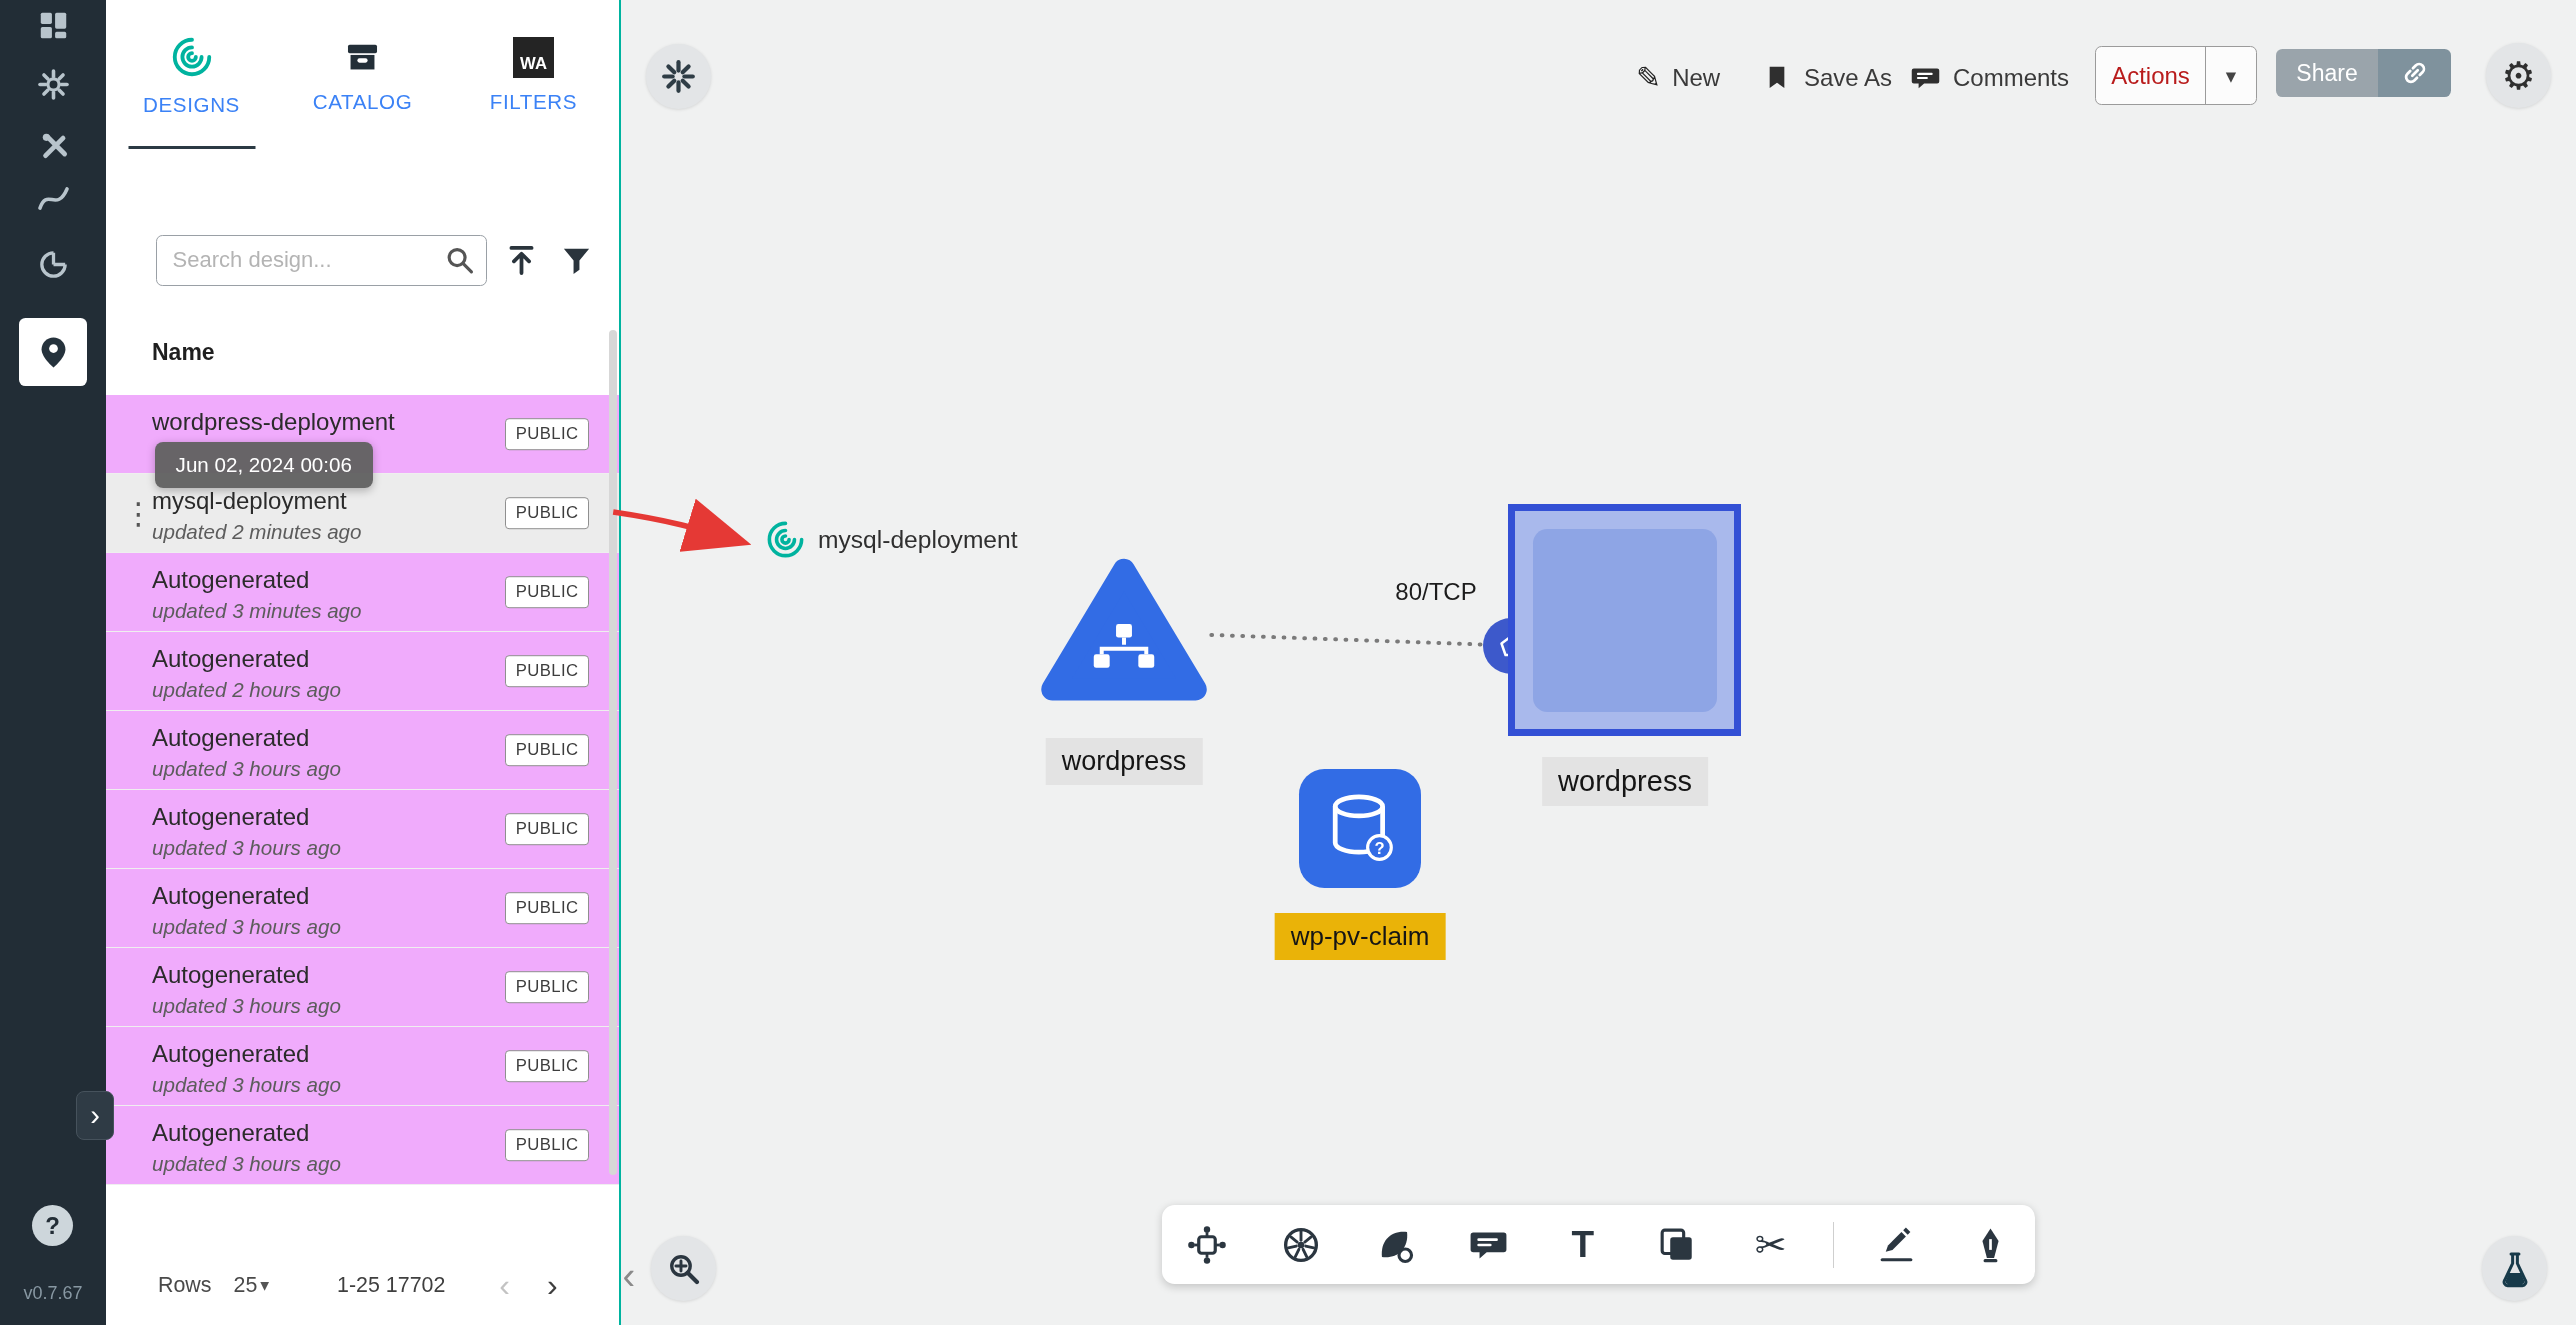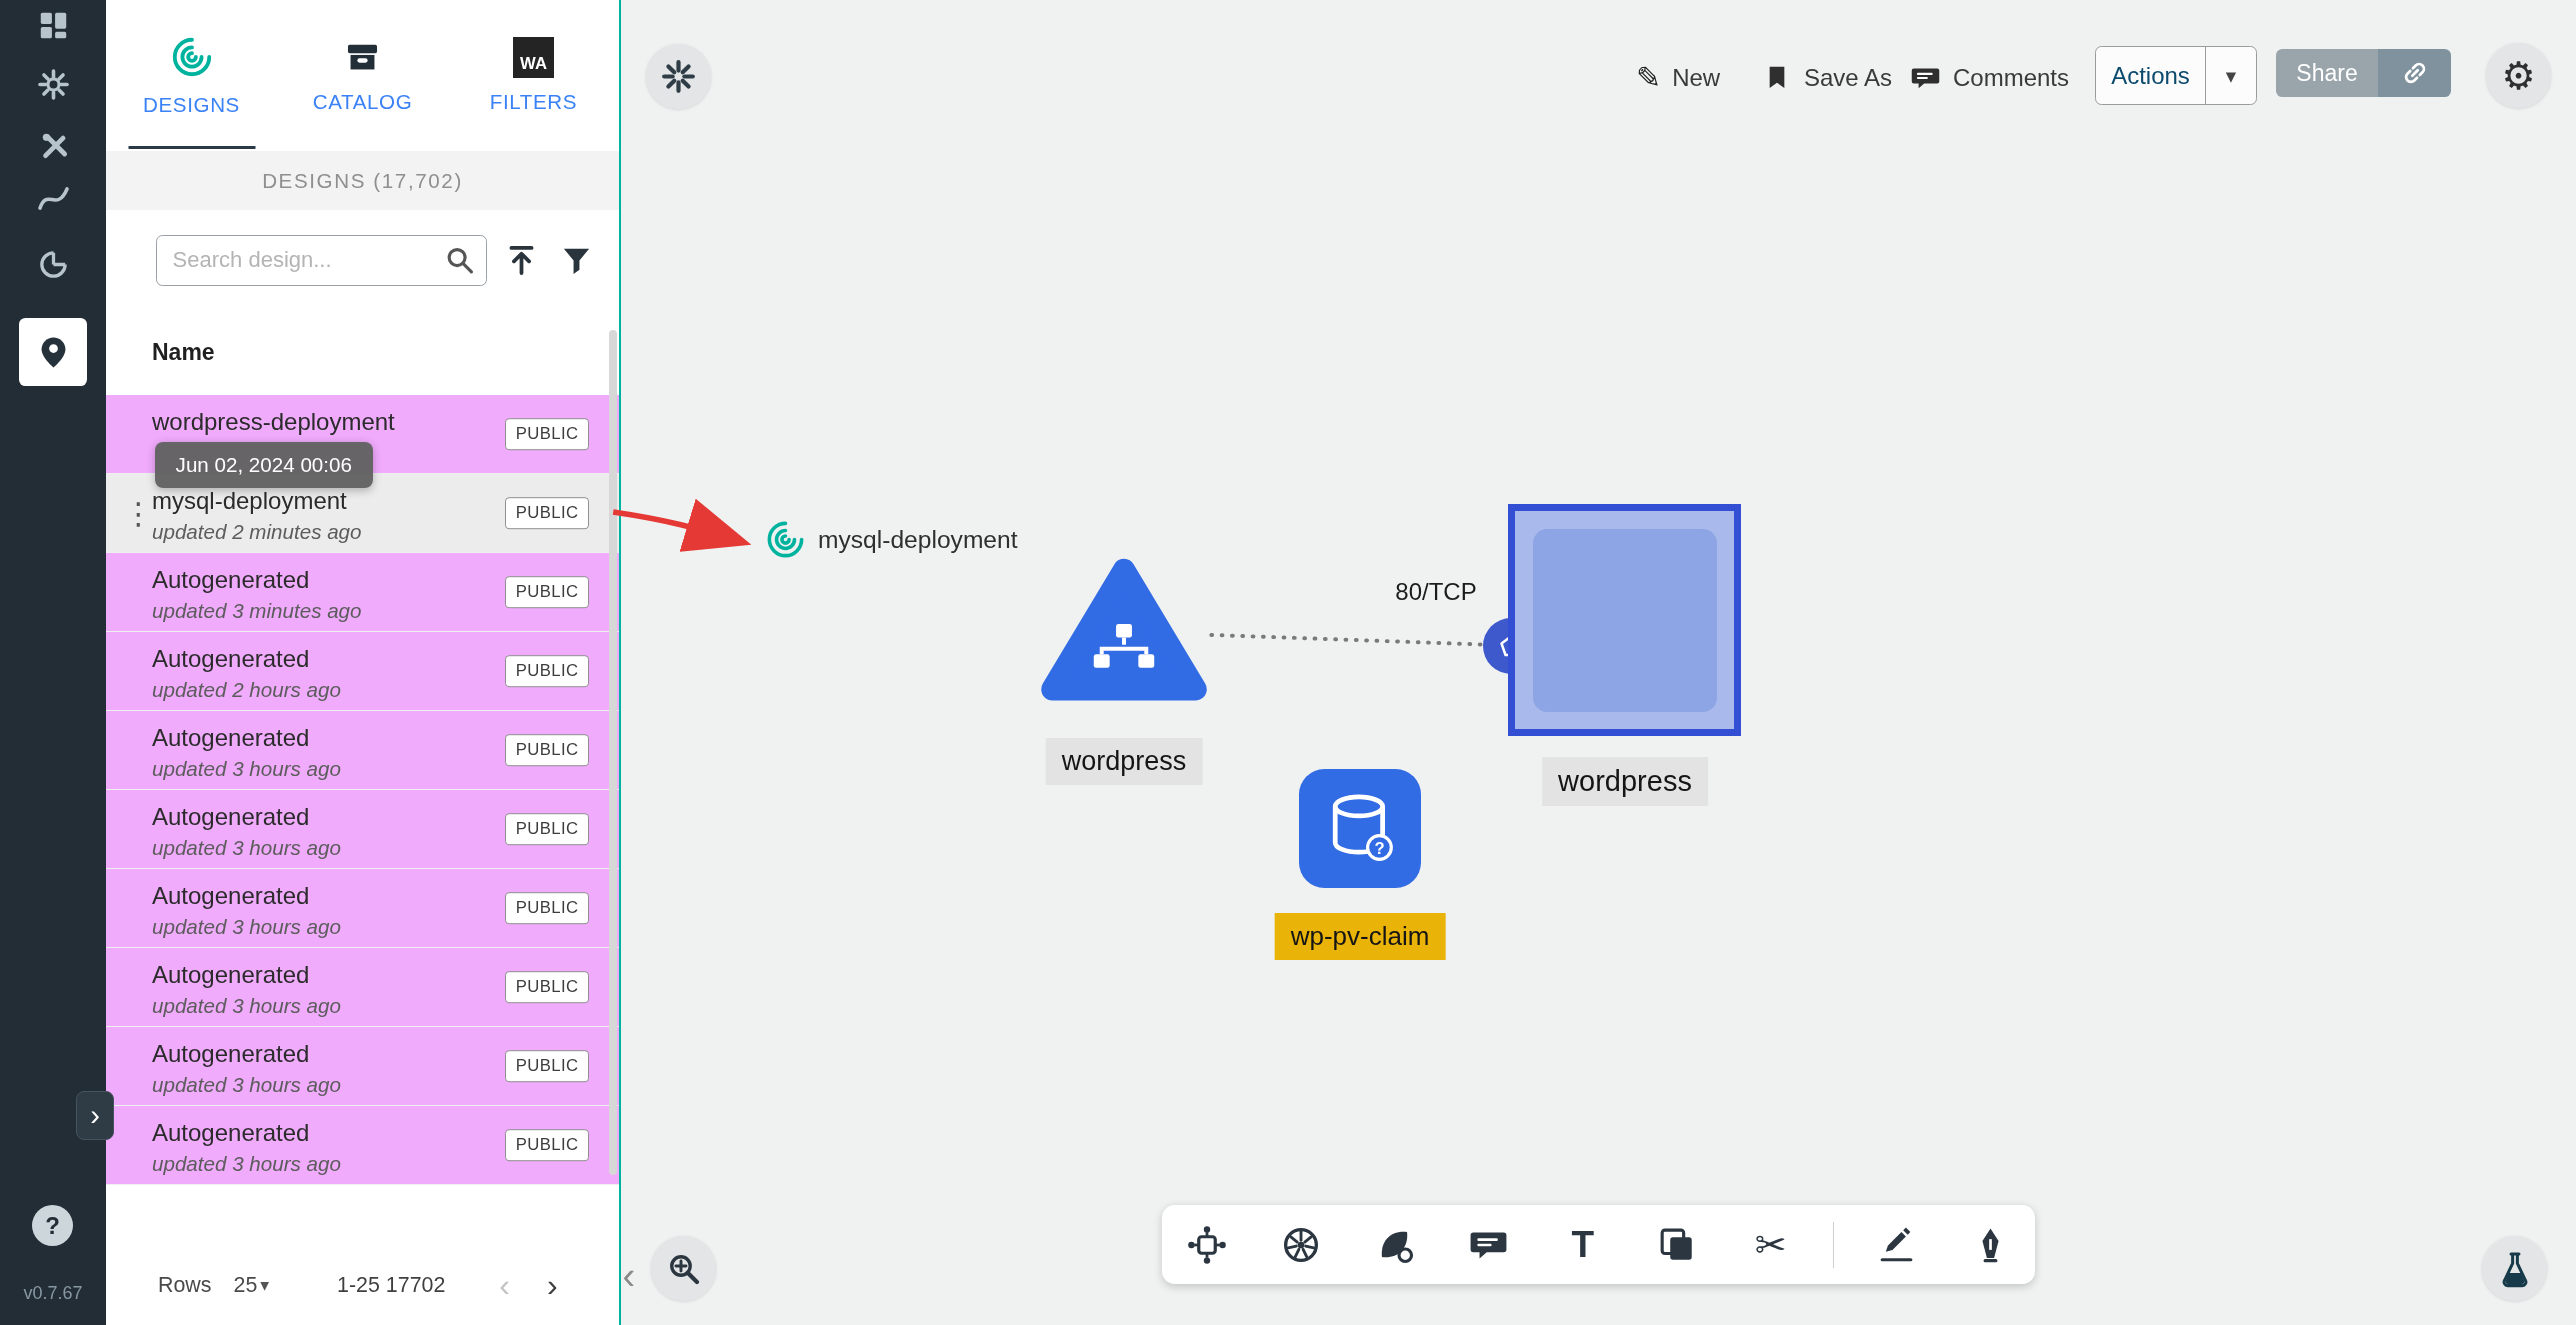--- a/index.html
+++ b/index.html
@@ -59,21 +59,21 @@
   .f-next { color:#3f3f3f; font-size:32px; cursor:pointer; }
 
   
   .canvas { position:absolute; left:619px; top:0; right:0; height:100%; background:#f0f1f1; border-left:2.4px solid #00B39F; overflow:hidden; }
   .round-btn { position:absolute; width:65px; height:65px; border-radius:50%; background:#e3e5e7; display:flex; align-items:center;
                justify-content:center; cursor:pointer; box-shadow:0 0.8px 3.2px rgba(0,0,0,.12); }
   .tb-item { position:absolute; top:56px; height:43px; display:flex; align-items:center; gap:11px; font-size:24px; color:#3a3a3a; cursor:pointer; }
   .glyph { line-height:1; }
   .actions-btn { position:absolute; left:1474px; top:46px; width:162px; height:59px; border:1.6px solid #9b9b9b; border-radius:6.4px;
                  display:flex; background:#fcfcfc; cursor:pointer; overflow:hidden; }
-  .actions-main { flex:1; display:flex; align-items:center; justify-content:center; font-size:24px; color:#0c4a6e; }
+  .actions-main { flex:1; display:flex; align-items:center; justify-content:center; font-size:24px; color:#b91c1c; }
   .actions-caret { width:51px; border-left:1.6px solid #9b9b9b; display:flex; align-items:center; justify-content:center; font-size:20.6px; color:#444; }
   .share-btn { position:absolute; left:1655px; top:49px; height:48px; border-radius:6.4px; overflow:hidden; display:flex; cursor:pointer;text-align:right; }
   .share-main { width:102px; background:#9aa4ab; color:#fff; display:flex; align-items:center; justify-content:center; font-size:23px; }
   .share-link { width:73px; background:#7f929d; display:flex; align-items:center; justify-content:center; }
 
   .design-ref { position:absolute; left:143px; top:518px; display:flex; align-items:center; gap:11px; cursor:pointer; }
   .design-ref-label { font-size:24.6px; color:#2f2f2f; }
 
   .tri-node { position:absolute; left:417px; top:554px; width:172px; height:148px; cursor:pointer; }
   .chip { position:absolute; transform:translateX(-50%); background:#e3e3e3; color:#151515; padding:8px 16px; font-size:27px; white-space:nowrap; }
@@ -175,21 +175,20 @@
         <rect x="18" y="25" width="12" height="5" rx="2.5" fill="#fff"></rect>
       </svg>
       <span class="tab-label">CATALOG</span>
     </div>
     <div class="tab">
       <span class="wa-tile">WA</span>
       <span class="tab-label">FILTERS</span>
     </div>
   </div>
 
-  <div class="panel-header">DESIGNS (17,702)</div>
 
   <div class="search-row">
     <span class="search-box">
       <input type="text" placeholder="Search design..." style="">
       <span class="search-icon">
         <svg width="35" height="35" viewBox="0 0 44 44">
             <circle cx="19" cy="19" r="10" stroke="#555" stroke-width="4" fill="none"></circle>
         <path d="M27 27 L37 37" stroke="#555" stroke-width="4" stroke-linecap="round"></path>
           </svg>
       </span>

